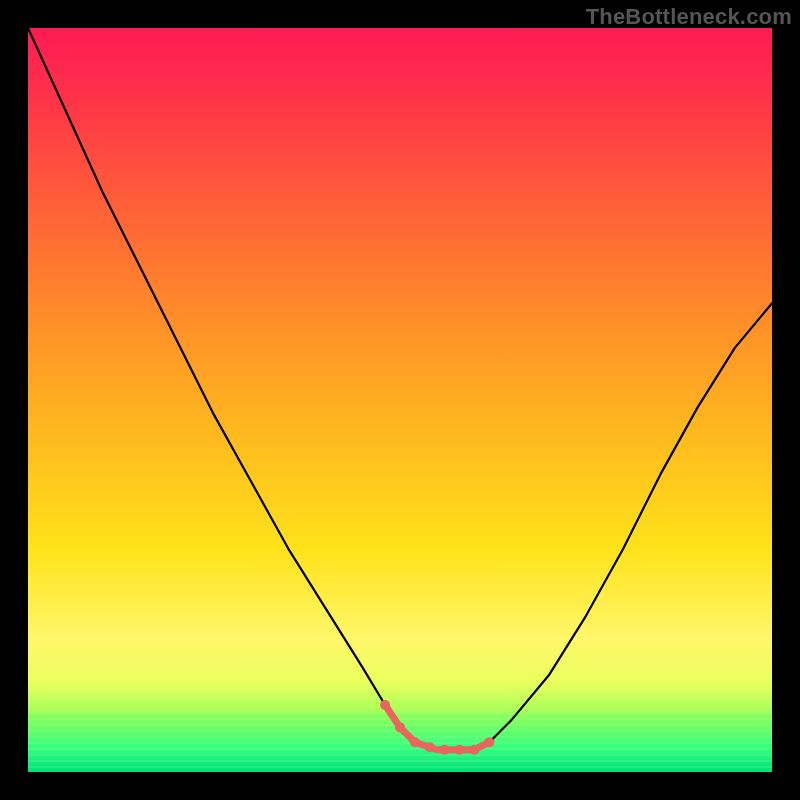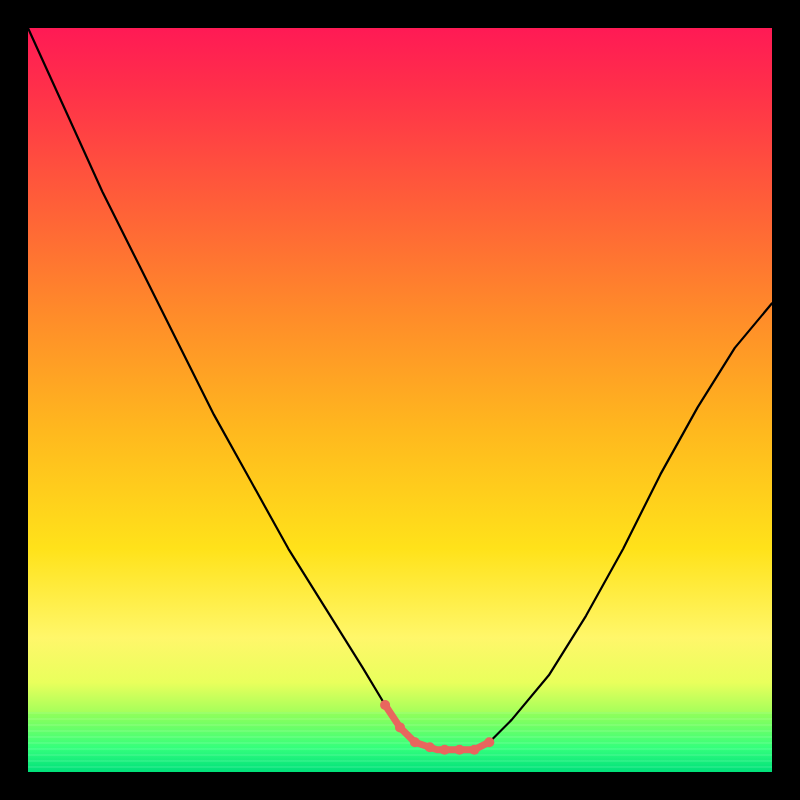--- a/index.html
+++ b/index.html
@@ -100,20 +100,21 @@
     stroke-linejoin: round;
   }
   .curve .dot {
     fill: #e8665e;
   }
 </style>
 </head>
 <body>
 
 <div class="frame">
+  <div class="watermark">TheBottleneck.com</div>
 
   <div class="plot-area">
     <div class="gradient"></div>
     <div class="green-stripes"></div>
 
     <svg class="curve" viewBox="0 0 744 744" preserveAspectRatio="none">
       <path class="main" d="M0.0 0.0 L37.2 81.8 L74.4 163.7 L111.6 238.1 L148.8 312.5 L186.0 386.9 L223.2 453.8 L260.4 520.8 L297.6 580.3 L334.8 639.8 L357.1 677.0 L372.0 699.4 L386.9 714.2 L409.2 721.7 L431.5 721.7 L446.4 721.7 L461.3 714.2 L483.6 691.9 L520.8 647.3 L558.0 587.8 L595.2 520.8 L632.4 446.4 L669.6 379.4 L706.8 319.9 L744.0 275.3 "></path>
       <path class="highlight" d="M357.1 677.0 L372.0 699.4 L386.9 714.2 L409.2 721.7 L431.5 721.7 L446.4 721.7 L461.3 714.2 "></path>
       <g>
           <circle class="dot" r="5" cx="357.1" cy="677.0"></circle>

